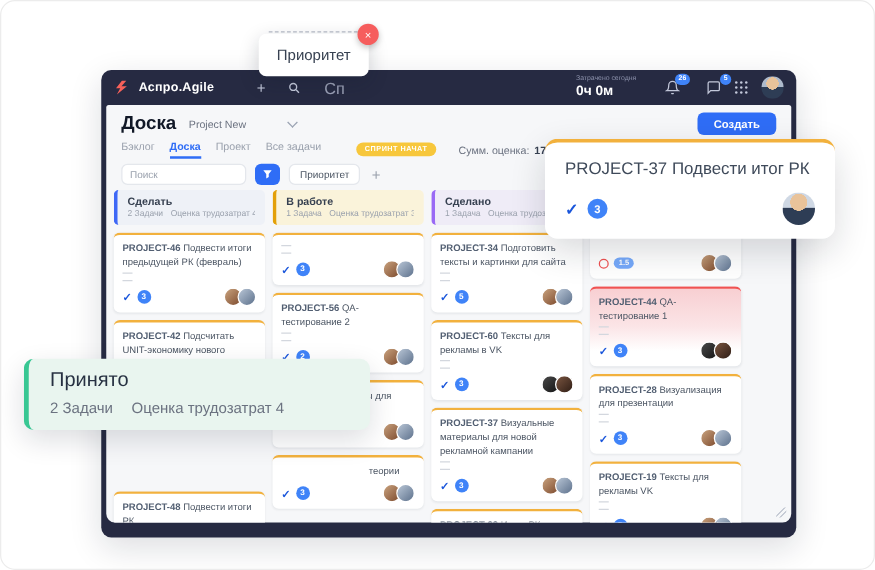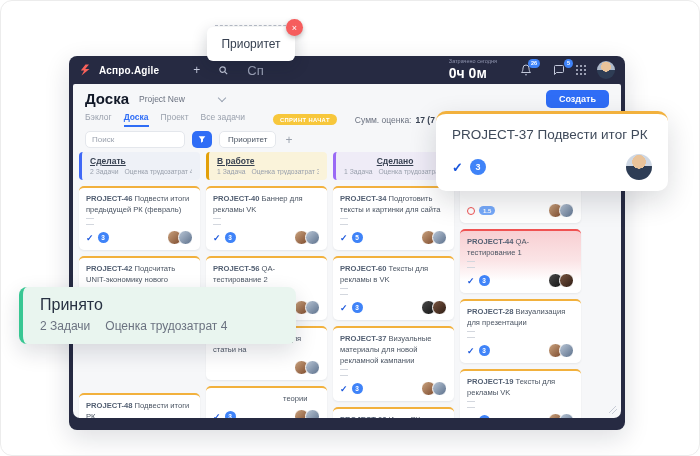--- a/index.html
+++ b/index.html
@@ -1,31 +1,31 @@
 <!DOCTYPE html>
 <html><head>
 <meta charset="utf-8">
 <style>
   html,body{margin:0;padding:0;background:#fff;}
   .page{position:relative;width:700px;height:456px;overflow:hidden;background:#fff;
         border:1px solid #ececec;border-radius:12px;box-sizing:border-box;
         font-family:"Liberation Sans",sans-serif;}
   
-  .window{position:absolute;left:68px;top:55px;width:556px;height:374px;background:#262a42;
+  .window{position:absolute;left:80px;top:55px;width:556px;height:374px;background:#262a42;
           border-radius:8px;box-shadow:0 8px 26px rgba(17,24,39,.14);}
   .navbar{height:28px;display:flex;align-items:center;gap:8px;padding:0 10px;color:#fff;}
   .brand-logo{flex:none;display:flex;align-items:center;}
   .brand-name{font-size:10px;font-weight:bold;letter-spacing:.2px;}
   .nav-plus{color:#c3c8da;font-size:12px;margin-left:26px;line-height:1;}
   .nav-ico{display:flex;align-items:center;margin-left:10px;position:relative;}
   .nav-partial{font-size:13px;color:#9aa0b5;margin-left:10px;}
   .nav-right{margin-left:auto;display:flex;align-items:center;gap:11px;}
   .time-block{text-align:left;line-height:1.25;margin-right:2px;}
   .time-label{font-size:5.5px;color:#8e93ad;}
-  .time-value{font-size:14px;color:#fff;font-weight:bold;}
+  .time-value{font-size:11px;color:#fff;font-weight:bold;}
   .ico-badge{position:absolute;top:-5px;right:-8px;background:#3f83f8;color:#fff;
              font-size:5.5px;font-weight:bold;padding:1px 3px;border-radius:7px;line-height:1.2;}
   .grid-dots{width:2px;height:2px;border-radius:50%;background:#c3c8da;margin:0 8px 8px 0;
      box-shadow:4px 0 0 #c3c8da,8px 0 0 #c3c8da,0 4px 0 #c3c8da,4px 4px 0 #c3c8da,
      8px 4px 0 #c3c8da,0 8px 0 #c3c8da,4px 8px 0 #c3c8da,8px 8px 0 #c3c8da;}
   .nav-avatar{width:18px;height:18px;border-radius:50%;
      background:radial-gradient(circle at 50% 32%,#e9c39a 0 32%,transparent 33%),
      linear-gradient(180deg,#aebacb 0 48%,#2e3d55 49%);}
   
   .content{position:absolute;left:4px;right:4px;top:28px;bottom:12px;background:#f6f7f9;
@@ -56,22 +56,22 @@
   .chip{background:#fff;border:1px solid #e4e7ec;border-radius:5px;font-size:8px;color:#4b5563;
         padding:3px 8px;}
   .add-filter{color:#9aa1ad;font-size:12px;line-height:1;margin-left:2px;}
   
   .board{display:flex;gap:6px;padding:2px 6px 0;align-items:flex-start;}
   .col{width:121px;flex:none;}
   .col-header{border-radius:4px;padding:4px 8px 5px;border-left:3px solid transparent;}
   .col-header.ghost{visibility:hidden;}
   .accent-blue{background:#eef1f7;border-left-color:#3f68f6;}
   .accent-yellow{background:#faf3da;border-left-color:#e3a008;}
-  .accent-purple{background:#efecf7;border-left-color:#9a6af5;text-align:center;}
-  .col-name{font-size:8.5px;font-weight:bold;color:#374151;text-decoration:underline;}
+  .accent-purple{background:#efecf7;border-left-color:#9a6af5;}
+  .col-name{font-size:8.5px;font-weight:bold;color:#374151;}
   .col-meta{font-size:6.8px;color:#9aa1ad;margin-top:2px;display:flex;gap:6px;white-space:nowrap;overflow:hidden;}
   .card{background:#fff;border-radius:5px;border-top:2px solid #f2b13d;margin-top:6px;
         padding:5px 7px 6px;box-shadow:0 1px 2px rgba(16,24,40,.07);}
   .card.danger{border-top-color:#f05252;
         background:linear-gradient(180deg,#f8cfd2 0%,#fbe4e6 48%,#fff 80%);}
   .card .title{font-size:7.6px;line-height:1.45;color:#4b5563;}
   .card .title .id{font-weight:bold;color:#525f72;}
   .title.t2{min-height:17px;}
   .title.indent{padding-left:70px;}
   .gap-before{margin-top:62px;}
@@ -236,21 +236,20 @@
           </div>
           <div class="col">
             <div class="col-header accent-yellow">
               <div class="col-name">В работе</div>
               <div class="col-meta">
                 <span>1 Задача</span>
                 <span>Оценка трудозатрат 3</span>
               </div>
             </div>
             <div class="card">
-              <div class="title"><span class="id">PROJECT-40</span> Баннер для рекламы VK</div>
               <div class="desc-icon"></div>
               <div class="card-footer">
                 <span class="check">✓</span>
                 <span class="count-badge">3</span>
                 <div class="avatars">
                   <span class="avatar av-f"></span>
                   <span class="avatar av-m"></span>
                 </div>
               </div>
             </div>

